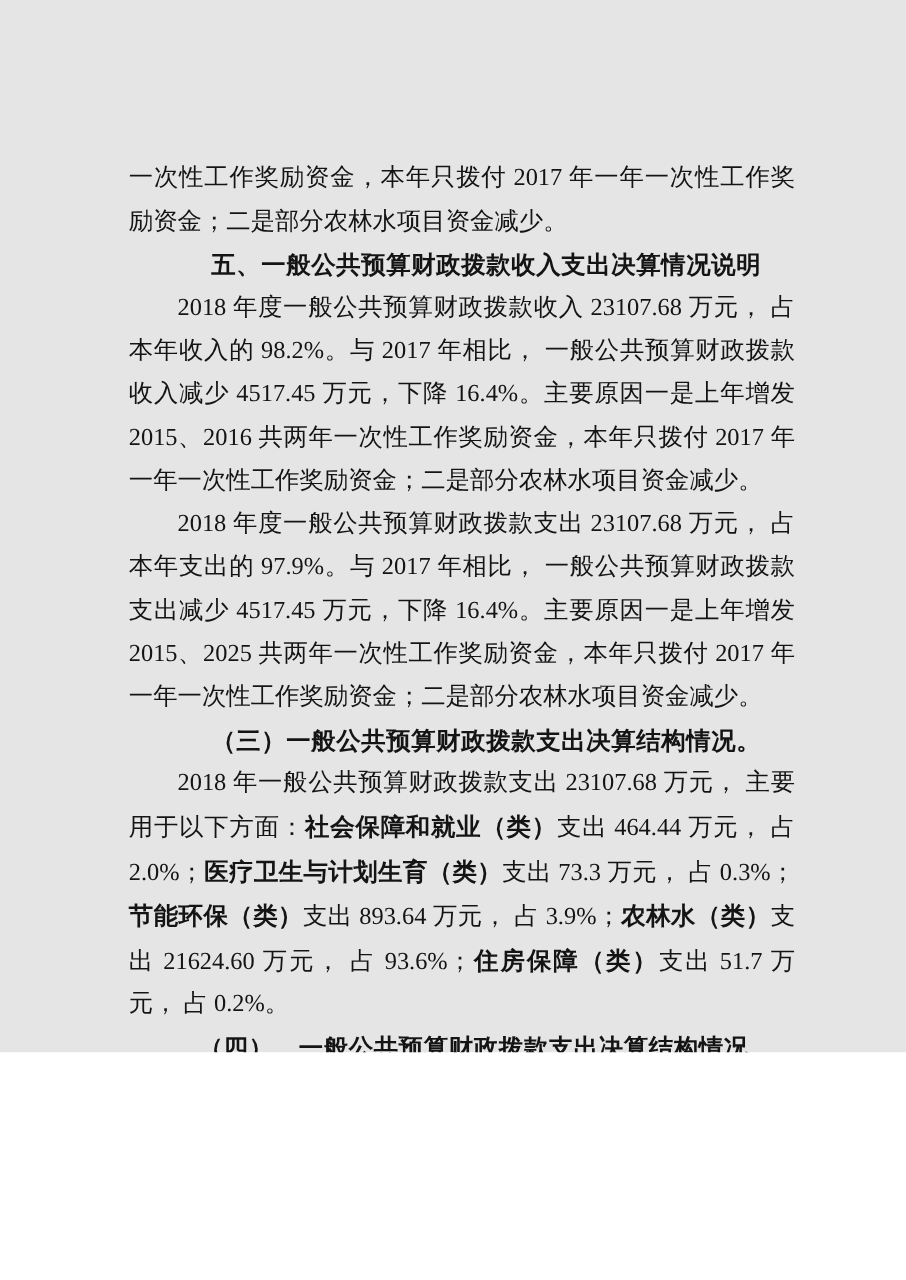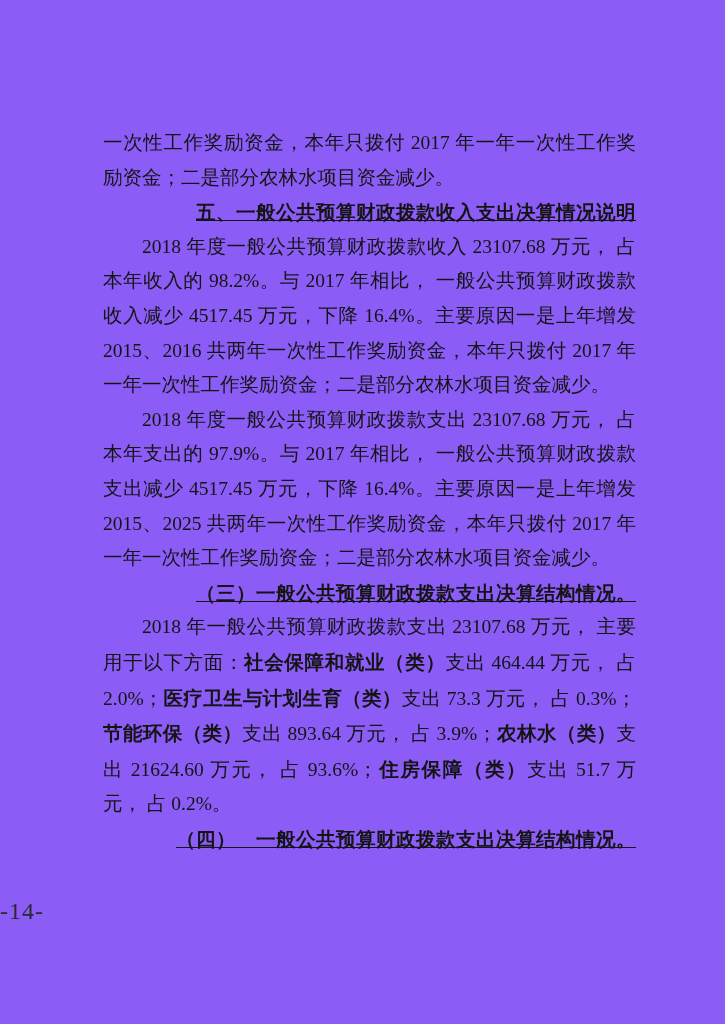--- a/index.html
+++ b/index.html
@@ -1,43 +1,42 @@
 <!DOCTYPE html>
 <html lang="zh"><head>
 <meta charset="utf-8">
 <style>
   html, body { margin: 0; padding: 0; background: #ffffff; }
   .page {
     position: relative;
     width: 725px;
-    height: 1024px;
-    background: #8b5cf6;
+    height: 842px;
+    background: #e5e5e5;
     overflow: hidden;
     font-family: "Liberation Serif", "DejaVu Serif", serif;
     color: #141414;
   }
   .content {
     position: absolute;
     left: 103px;
     top: 126px;
     width: 533px;
     font-size: 19.5px;
     line-height: 34.6px;
     text-align: justify;
   }
   .para { margin: 0; padding: 0; }
   .para.body { font-family: "Liberation Serif", "DejaVu Serif", serif; }
   .para.body.indent { text-indent: 2em; }
   .para.heading {
     font-family: "Liberation Sans", "DejaVu Sans", sans-serif;
     font-weight: bold;
     text-indent: 2em;
-    text-align: right;
+    text-align: center;
     letter-spacing: 0.5px;
-    text-decoration: underline;
   }
   .run { white-space: pre-wrap; }
   .run-bold {
     font-family: "Liberation Sans", "DejaVu Sans", sans-serif;
     font-weight: bold;
   }
   .page-number {
     position: absolute;
     left: 0;
     right: 0;

